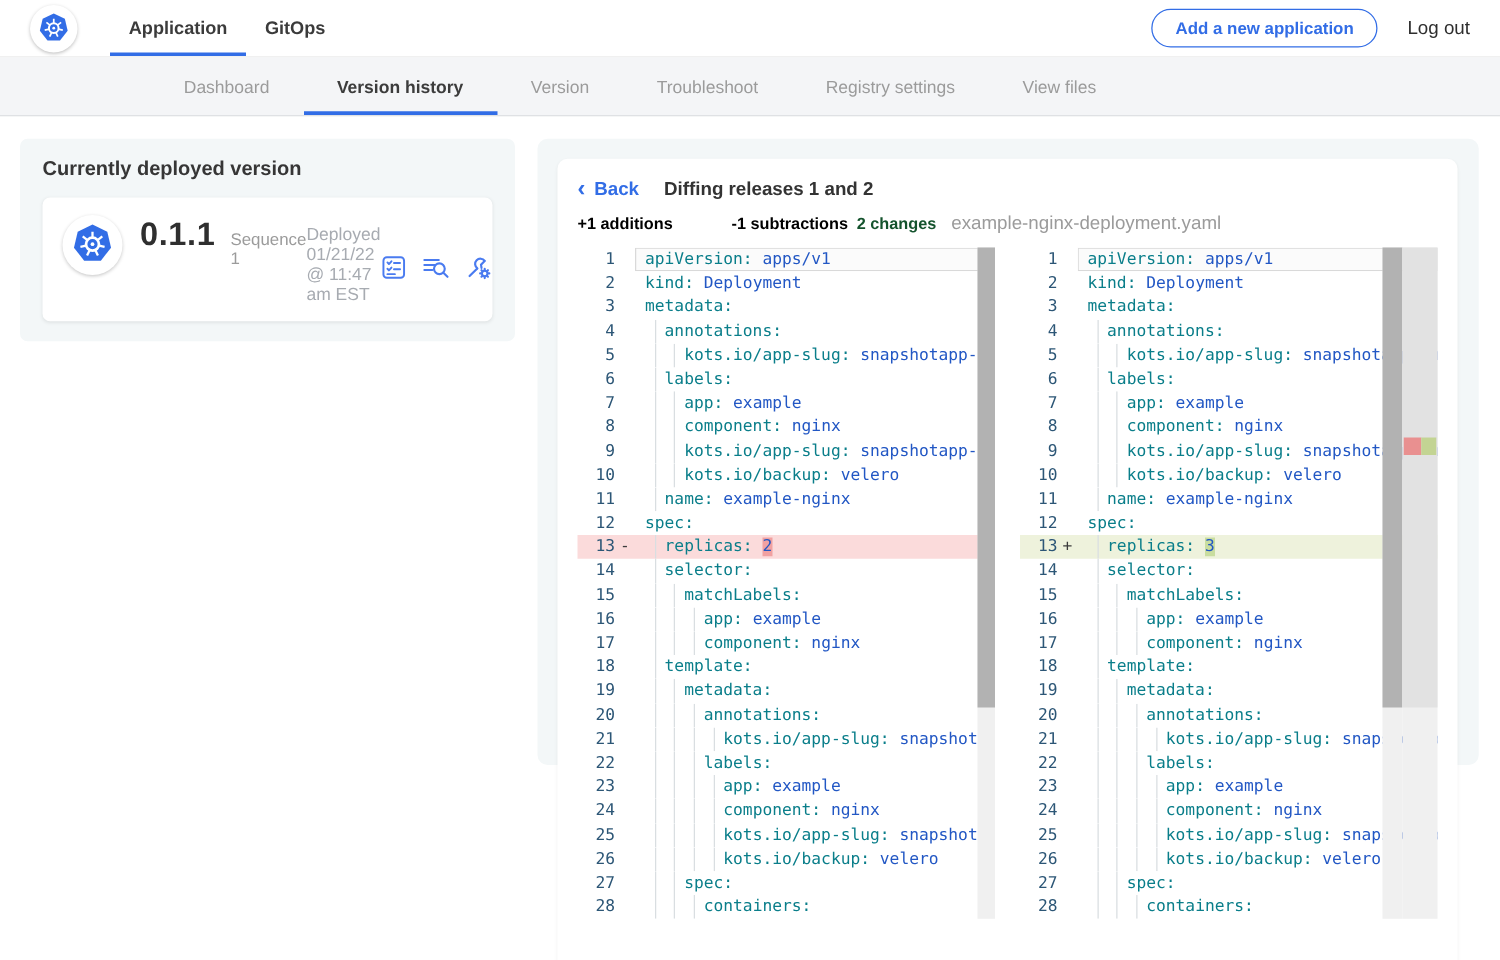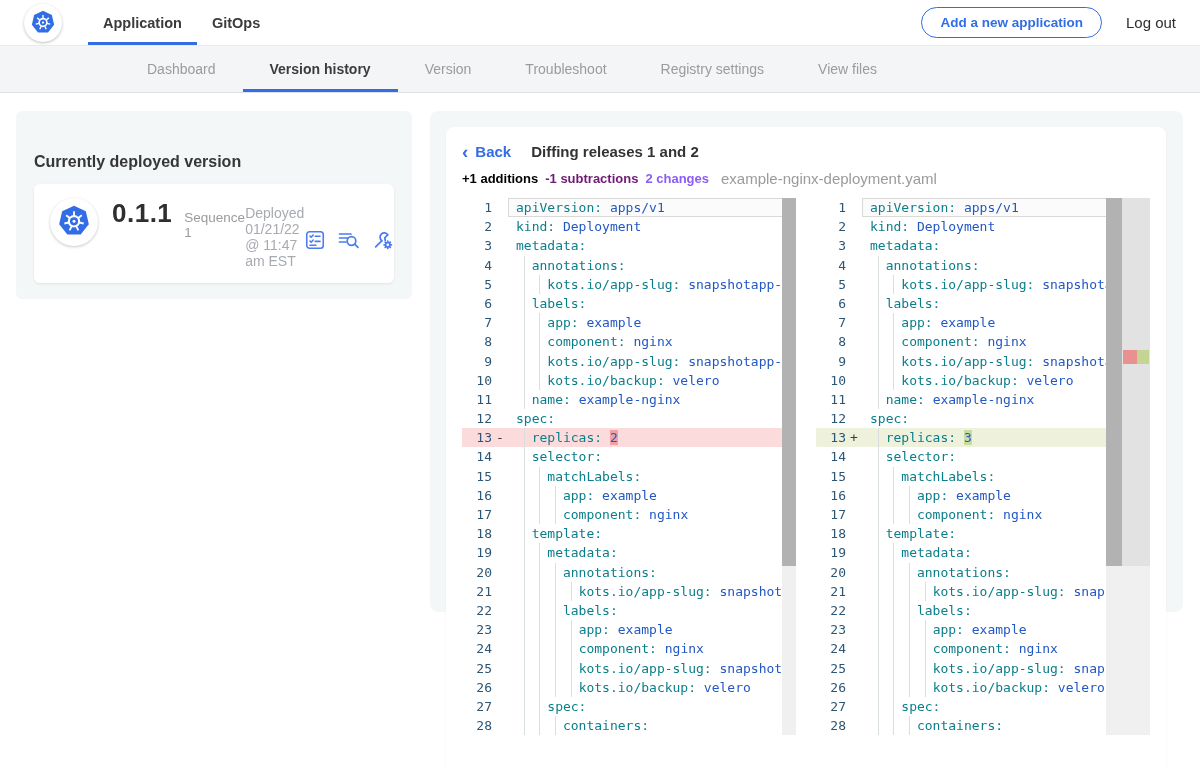--- a/index.html
+++ b/index.html
@@ -26,21 +26,21 @@
   .subnav{height:47px;background:#f4f5f7;border-bottom:1px solid #dfe1e4;
     display:flex;align-items:stretch;padding-left:120px;}
   .stab{display:flex;align-items:center;padding:0 27px;font-size:14px;color:#9b9b9b;cursor:pointer;}
   .stab.active{color:#3c3c3c;font-weight:600;box-shadow:inset 0 -3px 0 #326de6;}
 
   
   .main{position:relative;width:1200px;height:675px;}
 
   .deployed-card{position:absolute;left:16px;top:18px;width:396px;background:#f3f7f8;
     border-radius:6px;padding:16px 18px;}
-  .deployed-title{font-size:16px;font-weight:700;color:#363636;margin-top:26px;}
+  .deployed-title{font-size:16px;font-weight:700;color:#363636;}
   .version-card{margin-top:13px;background:#fff;border-radius:6px;
     box-shadow:0 1px 3px rgba(0,0,0,.08);padding:14px 16px;display:flex;gap:14px;}
   .k8s-badge{width:48px;height:48px;border-radius:50%;background:#fff;flex:none;
     box-shadow:0 1px 3px rgba(0,0,0,.22);display:flex;align-items:center;justify-content:center;}
   .vc-col{display:flex;flex-direction:row;}
   .vc-row1{display:flex;align-items:baseline;gap:12px;}
   .version-num{font-size:26px;font-weight:800;color:#2f2f2f;letter-spacing:.5px;}
   .sequence{font-size:13.5px;color:#9b9b9b;}
   .deployed-at{margin-top:7px;font-size:14px;color:#a7abb1;}
   .action-icons{margin-top:12px;display:flex;gap:11px;align-items:center;color:#4a7bf0;}
@@ -51,22 +51,22 @@
     background:#f3f7f8;border-radius:8px;}
   .diff-card{position:absolute;left:446px;top:34px;width:720px;height:700px;
     background:#fff;border-radius:8px;box-shadow:0 1px 3px rgba(0,0,0,.05);padding:16px;}
   .diff-head{display:flex;align-items:center;gap:20px;}
   .back-link{display:flex;align-items:center;gap:7px;color:#326de6;font-size:15px;
     font-weight:700;cursor:pointer;}
   .back-chev{font-size:19px;line-height:15px;font-weight:700;}
   .diff-title{font-size:15px;font-weight:700;color:#333;}
   .diff-stats{margin-top:10px;display:flex;align-items:center;gap:7px;font-size:13px;font-weight:700;}
   .st-add{color:#000000;}
-  .st-sub{color:#701a75;}
-  .st-chg{color:#8b5cf6;text-align:right;}
+  .st-sub{color:#000000;margin-left:40px;}
+  .st-chg{color:#14532d;text-align:right;}
   .st-file{color:#9b9b9b;font-weight:400;font-size:15px;margin-left:5px;}
 
   .panes{margin-top:11px;display:flex;gap:20px;}
   .pane{width:334px;position:relative;background:#fff;}
   .code-row{display:flex;height:19.2px;line-height:19.2px;
     font-family:"DejaVu Sans Mono","Liberation Mono",monospace;font-size:13px;}
   .gut{width:30px;flex:none;text-align:right;color:#2c5676;}
   .mark{width:16px;flex:none;text-align:center;color:#3c3c3c;}
   .code{flex:1;position:relative;white-space:pre;overflow:hidden;padding-left:8px;}
   .code .k{color:#0a7e8a;}

